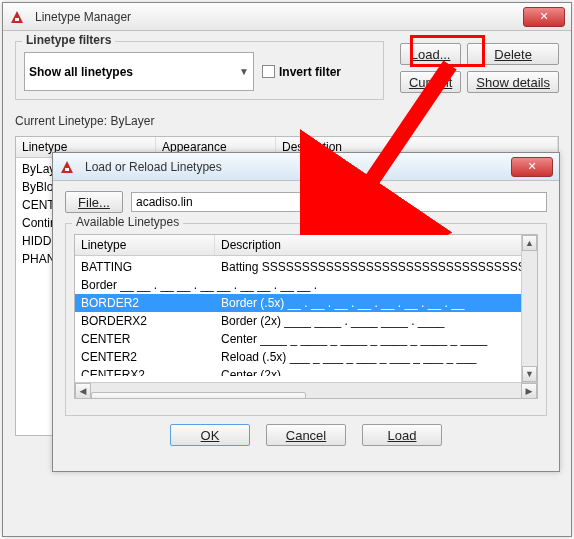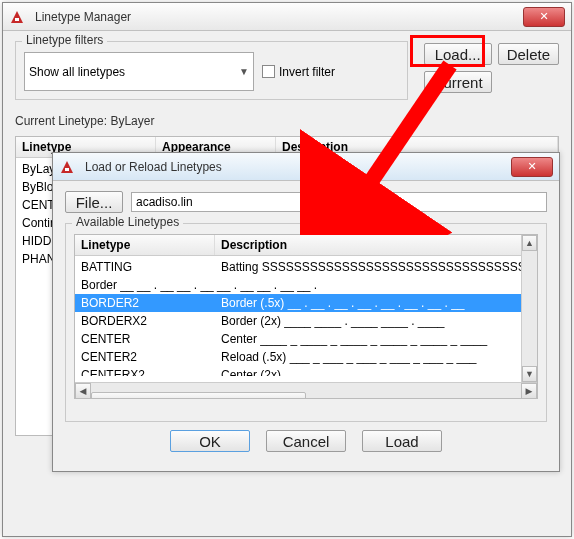--- a/index.html
+++ b/index.html
@@ -90,22 +90,23 @@
   .btn {
     height: 22px;
     min-width: 70px;
     border: 1px solid #9c9c9c;
     background: linear-gradient(#fcfcfc,#e4e4e4);
     border-radius: 2px;
     padding: 0 8px;
     display: inline-flex;
     align-items: center;
     justify-content: center;
-    font-size: 15px;
+    font-size: 13px;
     color: #222;
+    text-decoration: underline;
   }
   .btn.small { min-width: 58px; }
   .checkbox {
     display: flex;
     align-items: center;
     gap: 4px;
   }
   .checkbox .box {
     width: 13px; height: 13px;
     border: 1px solid #888; background:#fff;
@@ -115,21 +116,20 @@
     border: 1px solid #bbb;
     background: #fff;
     height: 130px;
     overflow: hidden;
   }
   .lv-head {
     display: flex;
     background: linear-gradient(#fbfbfb,#e9e9e9);
     border-bottom: 1px solid #ccc;
     font-size: 12px;
-    font-weight: bold;
   }
   .lv-col {
     padding: 3px 6px;
     border-right: 1px solid #ddd;
   }
   .lv-body {
     font-size: 12px;
     padding: 2px 0;
   }
   .lv-row {
@@ -211,21 +211,21 @@
           <rect x="6" y="9" width="4" height="3" fill="#fff"></rect>
         </svg>
     </span>
     <span class="title">Linetype Manager</span>
     <div class="winbtn close">✕</div>
   </div>
 
   <div class="dlg-body">
     <div style="display:flex;gap:16px;align-items:flex-start;">
 
-      <div class="groupbox" style="flex:1;">
+      <div class="groupbox" style="flex:1;font-weight:bold;">
         <span class="legend">Linetype filters</span>
         <div class="row">
           <div class="combo" style="width:230px;">
             <span>Show all linetypes</span>
             <span class="arrow">▼</span>
           </div>
           <label class="checkbox">
             <span class="box"></span>
             <span>Invert filter</span>
           </label>
@@ -234,20 +234,23 @@
 
       <div style="display:grid;grid-template-columns:auto auto;gap:6px;padding-top:2px;">
         <div class="btn small">
             <span>Load...</span>
           </div>
         <div class="btn small">
             <span>Delete</span>
           </div>
         <div class="btn small">
             <span>Current</span>
+          </div>
+        <div class="btn" style="min-width:80px;">
+            <span>Show details</span>
           </div>
       </div>
     </div>
 
     <div class="static" style="margin:6px 0 8px;">Current Linetype: ByLayer</div>
 
     <div class="listview" style="height:300px;">
       <div class="lv-head">
         <div class="lv-col" style="width:140px;">Linetype</div>
         <div class="lv-col" style="width:120px;">Appearance</div>
@@ -314,21 +317,21 @@
   <div class="dlg-body">
     <div class="row" style="margin-bottom:10px;">
       <div class="btn small">
           <span>File...</span>
         </div>
       <div class="textbox">
           <span>acadiso.lin</span>
         </div>
     </div>
 
-    <div class="groupbox" style="padding-bottom:22px;">
+    <div class="groupbox" style="padding-bottom:16px;">
       <span class="legend">Available Linetypes</span>
       <div class="listview" style="position:relative;">
         <div class="lv-head">
           <div class="lv-col" style="width:140px;">Linetype</div>
           <div class="lv-col" style="flex:1;">Description</div>
         </div>
         <div class="lv-body" id="modal-lv-body" style="height:120px;overflow:hidden;">
             <div class="lv-row">
               <div style="width: 140px;">BATTING</div>
               <div style="flex: 1 1 0%; white-space: nowrap; overflow: hidden;">Batting SSSSSSSSSSSSSSSSSSSSSSSSSSSSSSSSS</div>

